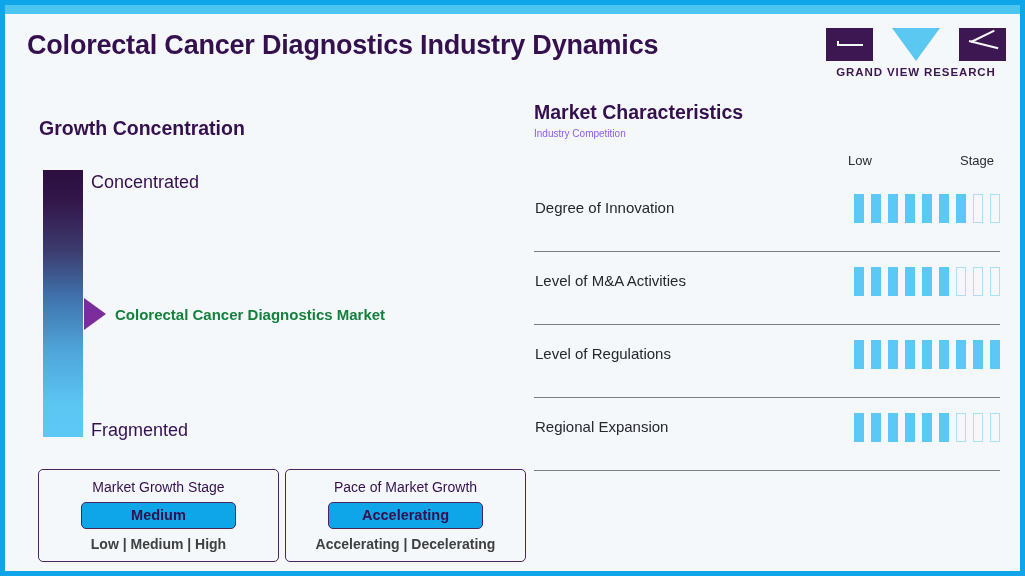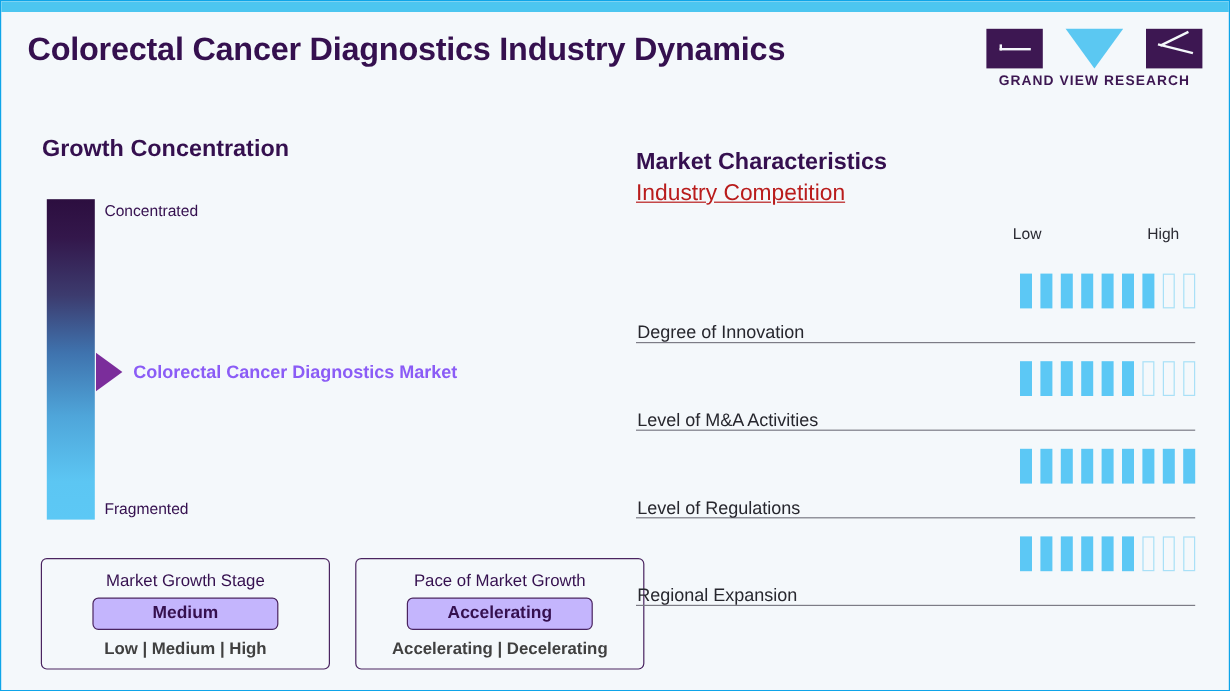--- a/index.html
+++ b/index.html
@@ -12,21 +12,21 @@
     height: 576px;
     font-family: "Liberation Sans", sans-serif;
     overflow: hidden;
   }
   .infographic {
     position: relative;
     width: 1025px;
     height: 576px;
     box-sizing: border-box;
     background: #f4f8fb;
-    border: 1px solid #0ea5e9;
+    border: 5px solid #0ea5e9;
     overflow: hidden;
   }
   .top-accent {
     position: absolute;
     top: 0; left: 0;
     width: 1025px;
     height: 9px;
     background: #4cc6f0;
   }
   
@@ -97,25 +97,24 @@
     white-space: nowrap;
   }
   
   .panel-title {
     font-size: 19.5px;
     font-weight: bold;
     color: #35104f;
     white-space: nowrap;
   }
   .panel-sub {
-    font-size: 19px;
-    color: #b91c1c;
+    font-size: 10px;
+    color: #8b5cf6;
     margin-top: 4px;
     white-space: nowrap;
-    text-decoration: underline;
   }
   .left-col {
     position: absolute;
     left: 34px;
     top: 112px;
     width: 470px;
   }
   .gradient-wrap {
     position: relative;
     margin-top: 30px;
@@ -132,21 +131,21 @@
       #33174b 12%,
       #3c3b6e 30%,
       #3f73ae 48%,
       #4fa6da 68%,
       #5cc6f3 88%,
       #5cc8f5 100%);
   }
   .gradient-label {
     position: absolute;
     left: 52px;
-    font-size: 13px;
+    font-size: 18px;
     color: #35104f;
     white-space: nowrap;
   }
   .gradient-label.top { top: 2px; }
   .gradient-label.bottom { top: 250px; }
   .marker {
     position: absolute;
     left: 45px;
     top: 128px;
     display: flex;
@@ -155,30 +154,30 @@
   .marker-arrow {
     width: 0; height: 0;
     border-top: 16px solid transparent;
     border-bottom: 16px solid transparent;
     border-left: 22px solid #7b2d9b;
   }
   .marker-label {
     margin-left: 9px;
     font-size: 15px;
     font-weight: bold;
-    color: #8b5cf6;
+    color: #15803d;
     white-space: nowrap;
   }
   
   .stat-row {
     position: absolute;
     left: 33px;
     top: 464px;
     display: flex;
-    gap: 21px;
+    gap: 6px;
   }
   .stat-box {
     border: 1.3px solid #4a2460;
     border-radius: 5px;
     background: #f4f8fb;
     padding: 9px 13px 9px;
     text-align: center;
   }
   .stat-box.growth { width: 213px; }
   .stat-box.pace { width: 213px; }
@@ -189,33 +188,33 @@
   }
   .stat-value {
     margin: 7px auto 7px;
     border: 1.3px solid #4a2460;
     border-radius: 5px;
     padding: 4px 0 5px;
     font-size: 14.5px;
     font-weight: bold;
     color: #35104f;
     width: 72%;
-    background: #c4b5fd;
+    background: #0ea5e9;
   }
   .stat-scale {
     font-size: 14px;
     font-weight: bold;
     color: #404040;
     white-space: nowrap;
   }
   
   .right-col {
     position: absolute;
     left: 529px;
-    top: 123px;
+    top: 96px;
     width: 466px;
   }
   .scale-head {
     position: relative;
     height: 22px;
     margin-top: 14px;
   }
   .scale-head .lbl {
     position: absolute;
     font-size: 13px;
@@ -234,21 +233,20 @@
     border-bottom: 1.4px solid #7c7c86;
   }
   .char-row:first-child { height: 72px; }
   .char-label {
     position: absolute;
     left: 1px;
     top: 20px;
     font-size: 15px;
     color: #27272e;
     white-space: nowrap;
-    margin-top: 36px;
   }
   .char-bars {
     position: absolute;
     right: 0;
     top: 15px;
     display: flex;
     gap: 7px;
   }
   .tick {
     width: 10px;
@@ -315,21 +313,21 @@
       <div class="stat-scale">Accelerating | Decelerating</div>
     </div>
   </div>
 
   <div class="right-col">
     <div class="panel-title">Market Characteristics</div>
     <div class="panel-sub">Industry Competition</div>
 
     <div class="scale-head">
       <div class="lbl low">Low</div>
-      <div class="lbl high">High</div>
+      <div class="lbl high">Stage</div>
     </div>
 
     <div class="char-table" id="char-table">
         <div class="char-row">
           <div class="char-label">Degree of Innovation</div>
           <div class="char-bars">
             <div class="tick on"></div>
             <div class="tick on"></div>
             <div class="tick on"></div>
             <div class="tick on"></div>

